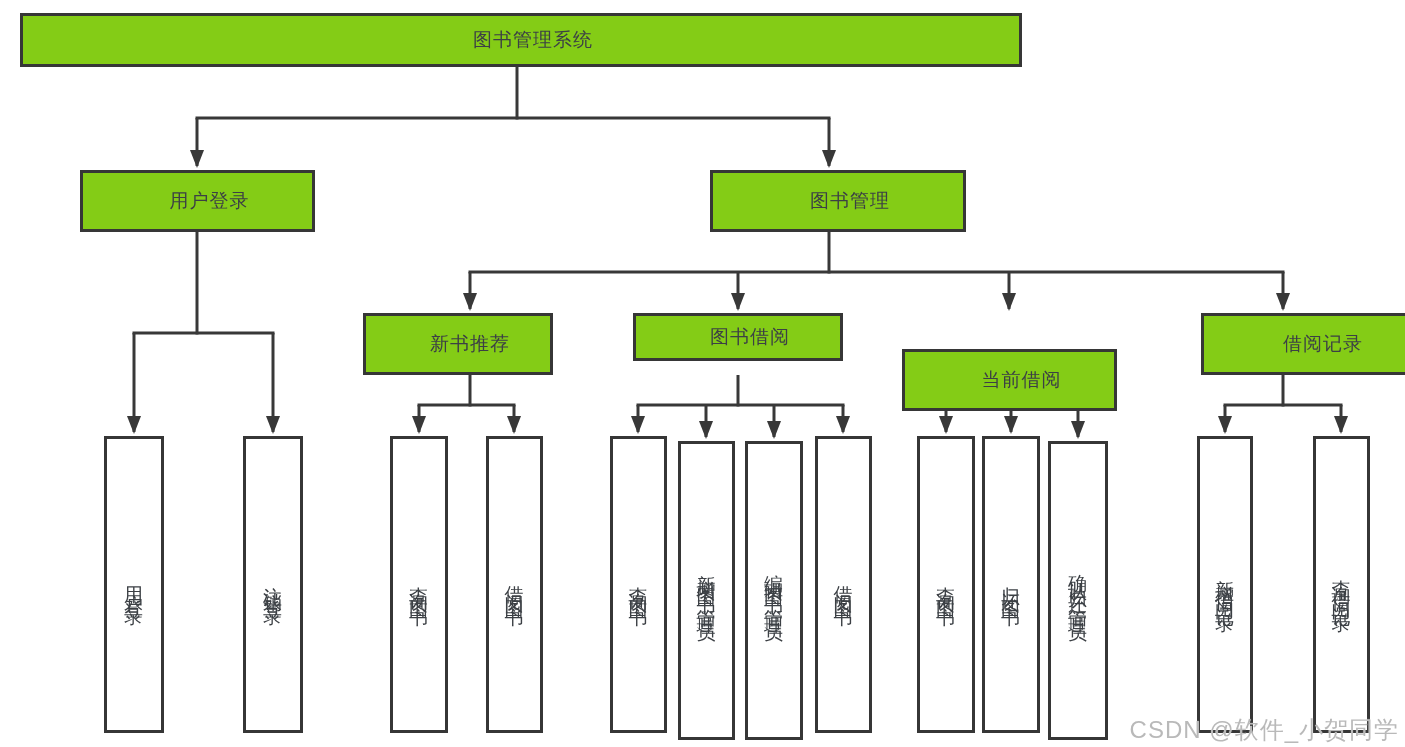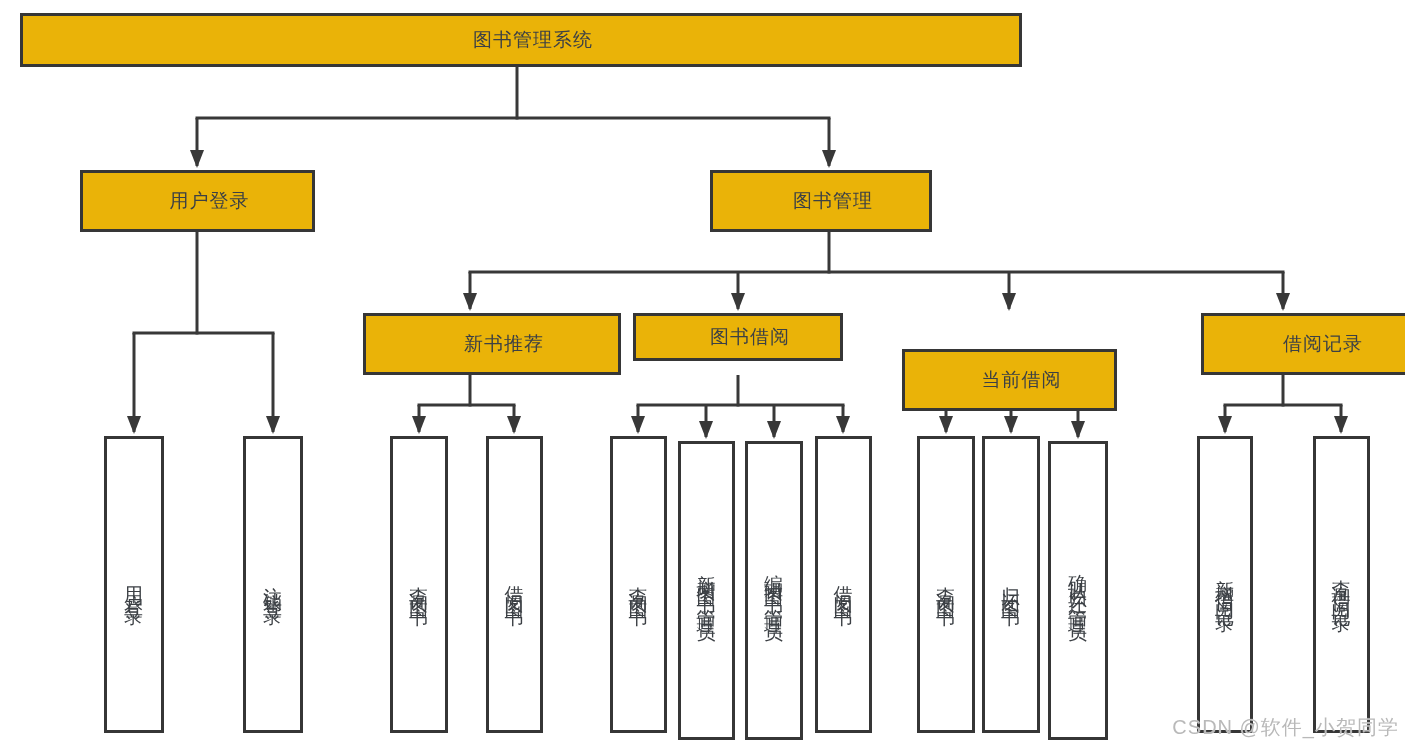--- a/index.html
+++ b/index.html
@@ -14,21 +14,21 @@
   #connectors {
     position: absolute;
     left: 0; top: 0;
     width: 1405px; height: 747px;
     pointer-events: none;
   }
   .node {
     position: absolute;
     box-sizing: border-box;
     border: 3px solid #363636;
-    background: #eab308;
+    background: #84cc16;
     display: flex;
     align-items: center;
     justify-content: center;
     font-size: 19px;
     letter-spacing: 1px;
     color: #3c4045;
     z-index: 2;
     padding-left: 24px;
   }
   .leaf {
@@ -46,21 +46,21 @@
     text-orientation: mixed;
     font-size: 19px;
     letter-spacing: 7px;
     color: #3c4045;
     line-height: 1;
   }
   #watermark {
     position: absolute;
     right: 6px;
     top: 714px;
-    font-size: 20px;
+    font-size: 24px;
     color: #b9b9b9;
     letter-spacing: 1px;
     z-index: 5;
     text-shadow: 0 0 1px #ffffff;
   }
 </style>
 </head>
 <body>
 
 <div id="canvas">
@@ -115,25 +115,25 @@
     </g>
   </svg>
 
   <div class="node" style="left:20px; top:13px; width:1002px; height:54px;">
     <span>图书管理系统</span>
   </div>
 
   <div class="node" style="left:80px; top:170px; width:235px; height:62px;">
     <span>用户登录</span>
   </div>
-  <div class="node" style="left:710px; top:170px; width:222px; height:62px;">
+  <div class="node" style="left:710px; top:170px; width:256px; height:62px;">
     <span>图书管理</span>
   </div>
 
-  <div class="node" style="left:363px; top:313px; width:258px; height:62px;">
+  <div class="node" style="left:363px; top:313px; width:190px; height:62px;">
     <span>新书推荐</span>
   </div>
   <div class="node" style="left:633px; top:313px; width:210px; height:48px;">
     <span>图书借阅</span>
   </div>
   <div class="node" style="left:902px; top:313px; width:215px; height:62px;margin-top:36px;">
     <span>当前借阅</span>
   </div>
   <div class="node" style="left:1173px; top:313px; width:220px; height:62px;margin-left:28px;">
     <span>借阅记录</span>

